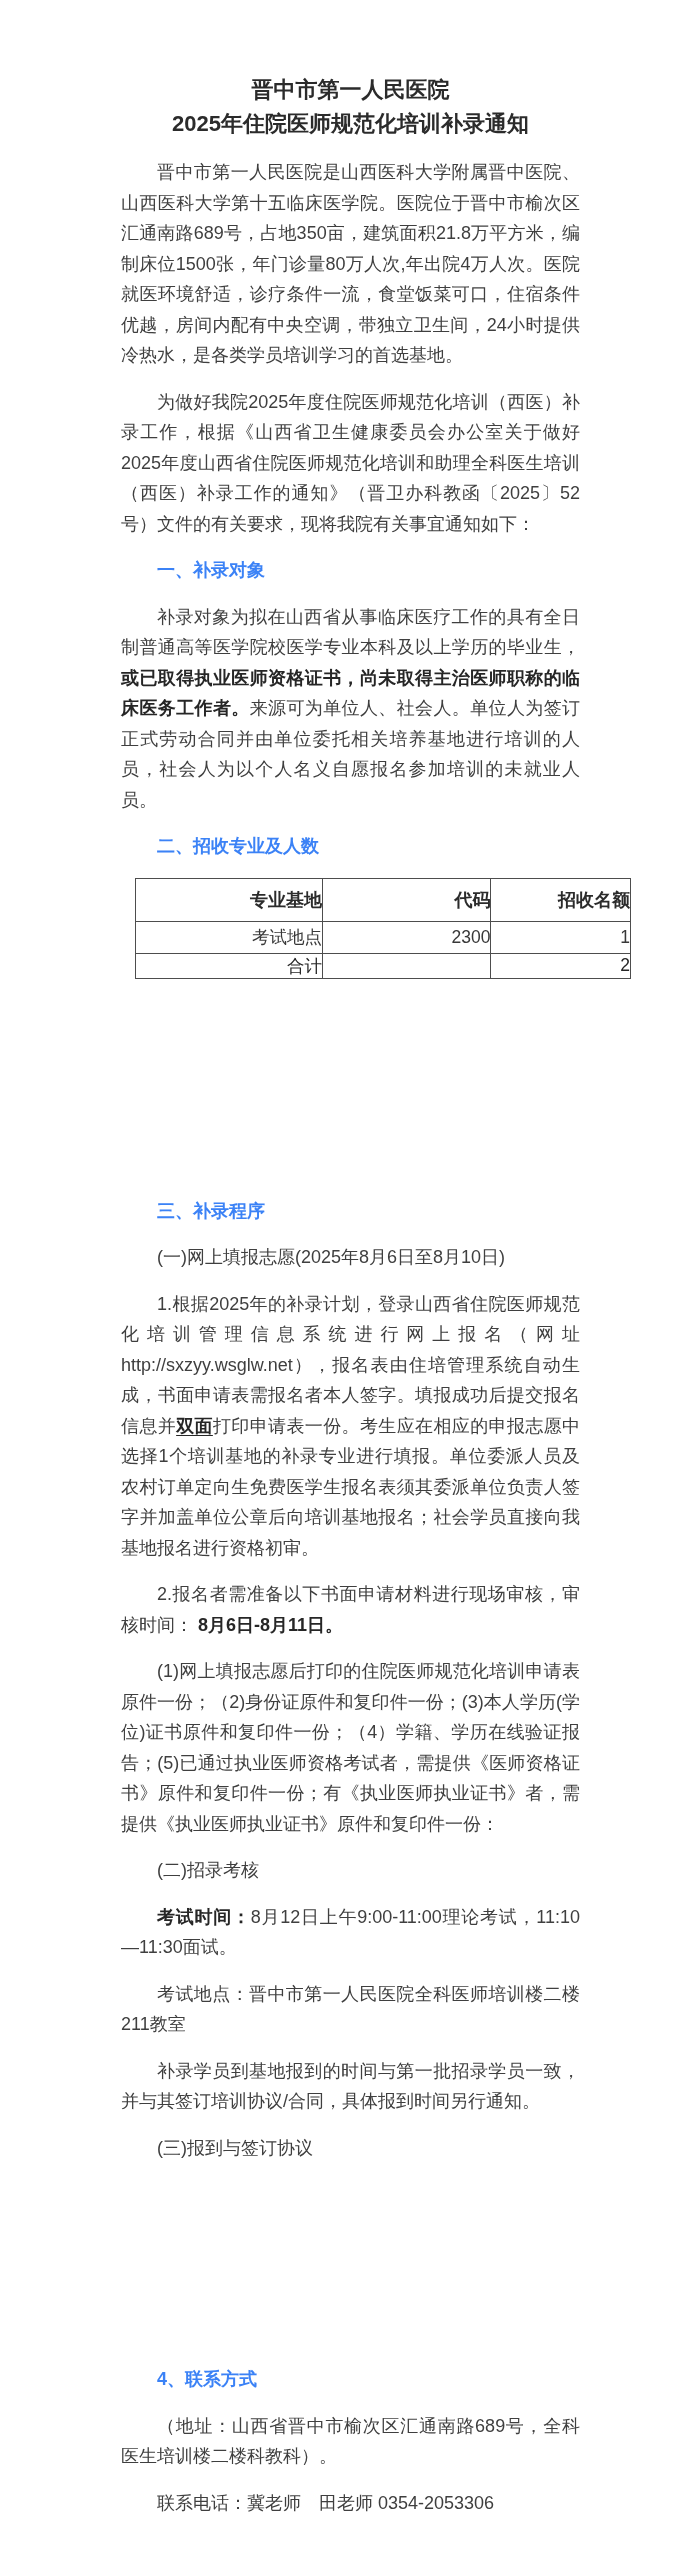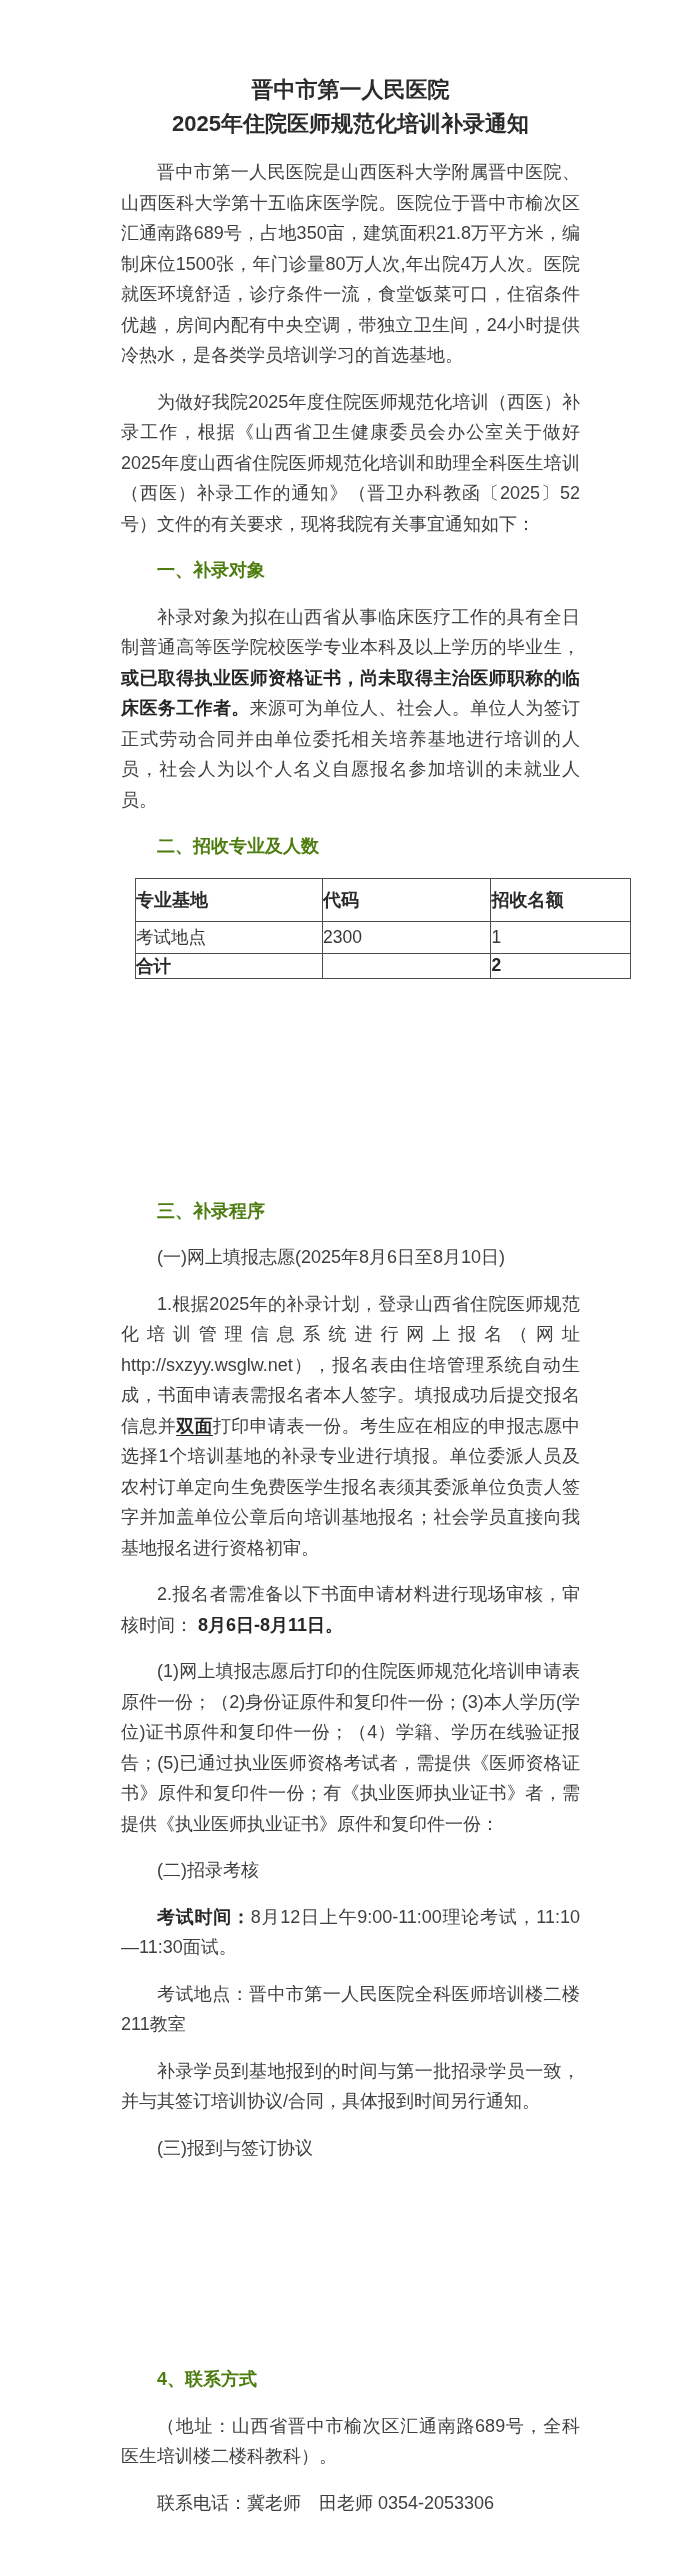--- a/index.html
+++ b/index.html
@@ -16,39 +16,39 @@
     margin:0;text-align:center;
     font-size:22px;font-weight:700;line-height:34px;
     color:#2b2b2b;
   }
   .body-blocks p{margin:16px;}
   .para,.heading{
     font-size:18px;line-height:30.5px;
     text-align:justify;text-indent:2em;
     color:#3f3f3f;
   }
-  .heading{font-weight:700;color:#4d7c0f;}
+  .heading{font-weight:700;color:#3b82f6;}
   .seg-b{font-weight:700;color:#262626;}
   .seg-u{text-decoration:underline;text-underline-offset:3.2px;font-weight:700;color:#262626;}
   .gap{width:100%;}
   table.recruit{
     border-collapse:collapse;table-layout:fixed;
     width:496px;margin:6.5px 0 0 30px;
     font-size:17.5px;color:#383838;
   }
   table.recruit th,table.recruit td{
     border:1.3px solid #4d4d4d;
-    text-align:left;vertical-align:middle;
+    text-align:right;vertical-align:middle;
     padding:0;overflow:hidden;
   }
   table.recruit thead tr{height:43px;}
   table.recruit th{font-weight:700;color:#2b2b2b;font-size:18px;}
   table.recruit tbody tr{height:32px;}
   table.recruit tr.total-row{height:25px;}
-  table.recruit tr.total-row td{font-weight:700;color:#262626;}
+  table.recruit tr.total-row td{font-weight:400;color:#262626;}
   .signature{margin-top:57px;font-size:18px;line-height:34px;text-align:right;}
   .sig-org{padding-right:13px;color:#3f3f3f;}
   .sig-date{padding-right:47px;color:#a21caf;}
 </style>
 </head>
 <body>
 
 <div class="doc">
   <div class="titles">
     <p class="title">晋中市第一人民医院</p>

